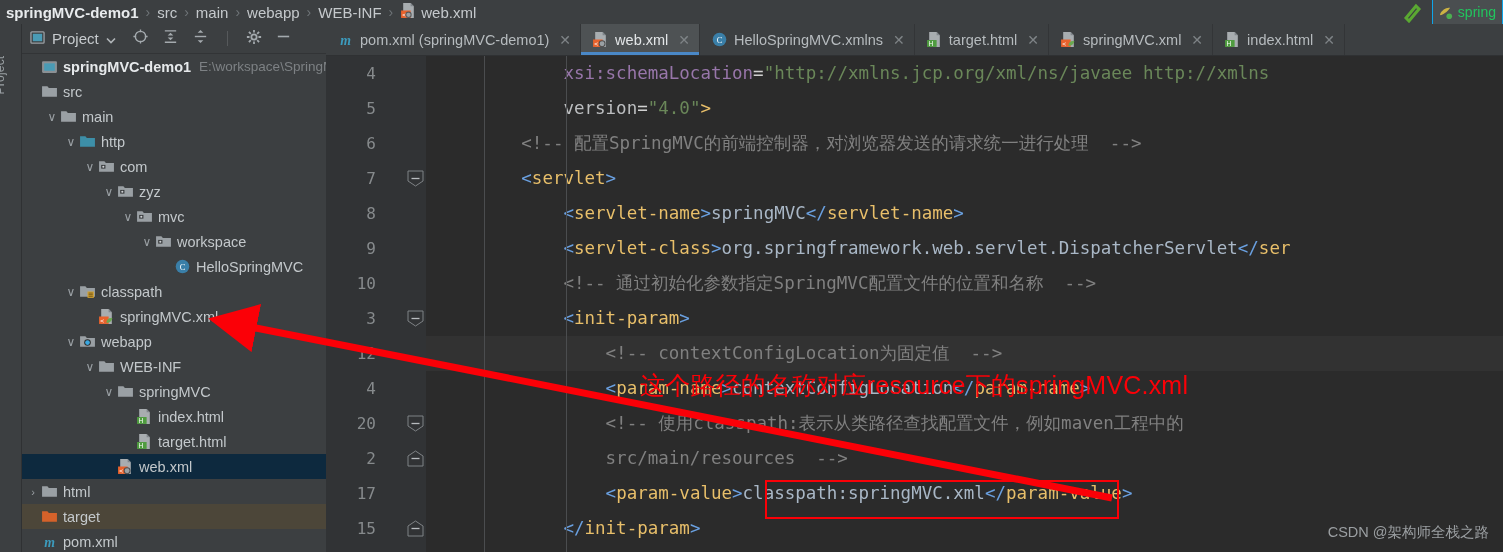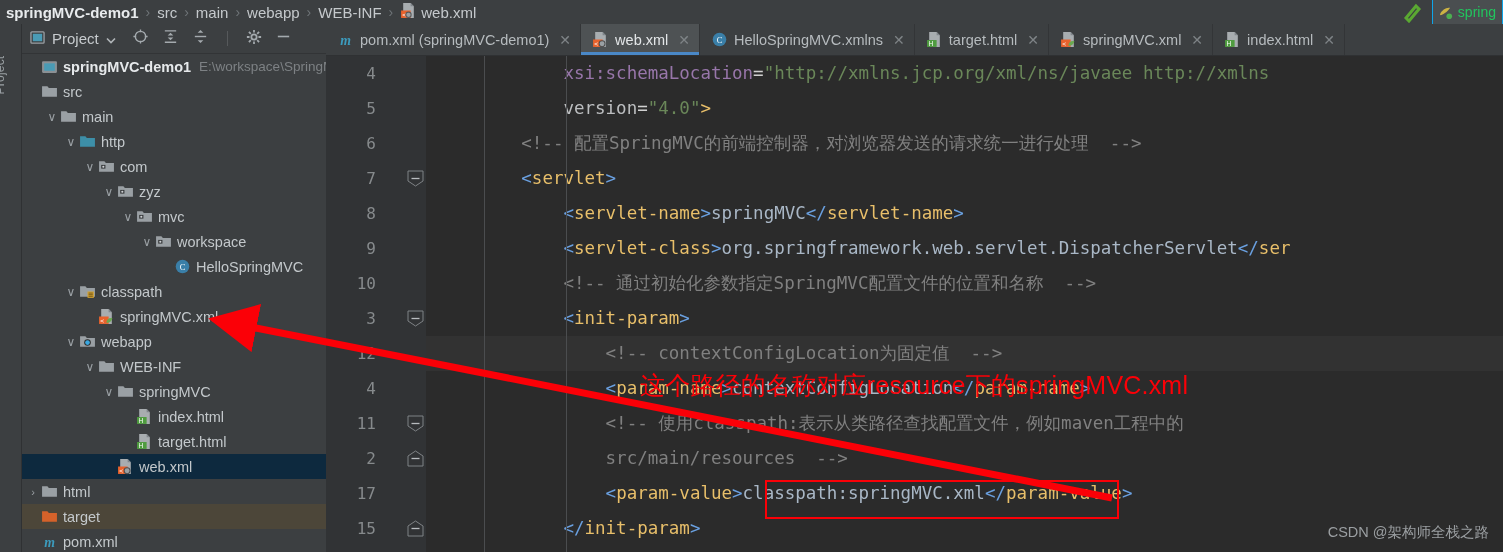--- a/index.html
+++ b/index.html
@@ -554,21 +554,21 @@
             <div class="ln">4</div>
             <div class="ln">5</div>
             <div class="ln">6</div>
             <div class="ln">7</div>
             <div class="ln">8</div>
             <div class="ln">9</div>
             <div class="ln">10</div>
             <div class="ln">3</div>
             <div class="ln">12</div>
             <div class="ln">4</div>
-            <div class="ln">11</div>
+            <div class="ln">20</div>
             <div class="ln">2</div>
             <div class="ln">17</div>
             <div class="ln">15</div>
           </div>
         <div class="folds" id="folds">
           <div class="foldline" style="top:0;bottom:0"></div>
         <div class="fold" style="top: 114px;"><svg width="17" height="17" viewBox="0 0 17 17">
                 <polygon points="1,1 16,1 16,11 8.5,16 1,11" fill="#313335" stroke="#7f8386" stroke-width="1"></polygon>
                 <path d="M4.5 8.5h8" stroke="#b8bcbf" stroke-width="1.3"></path>
               </svg></div>

